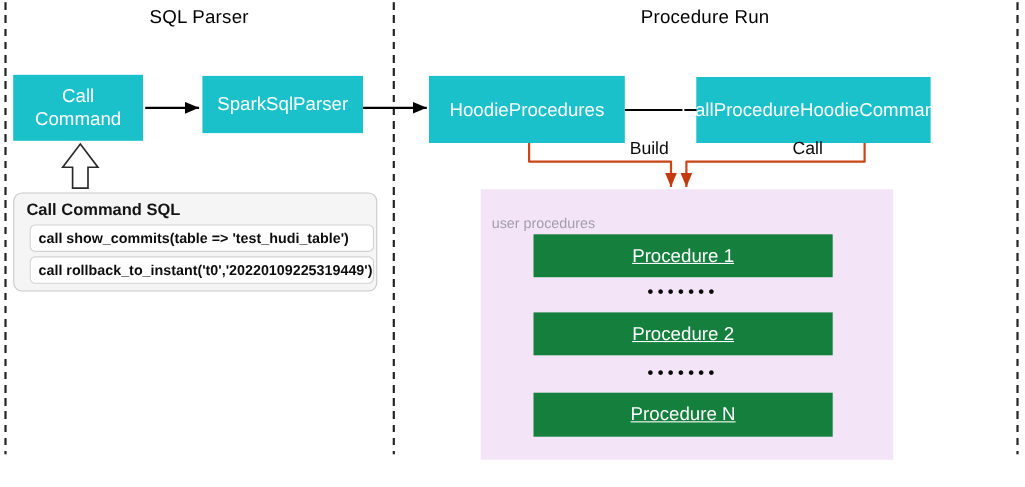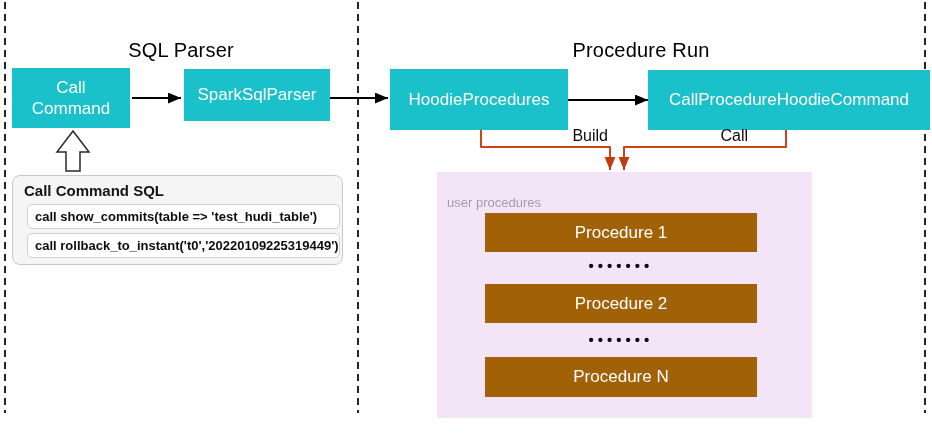--- a/index.html
+++ b/index.html
@@ -5,22 +5,22 @@
   html,body{margin:0;padding:0;background:#fff;}
   #canvas{
     position:relative;width:932px;height:443px;background:#fff;overflow:hidden;
     font-family:"Liberation Sans","DejaVu Sans",sans-serif;color:#000;
   }
   .divider{
     position:absolute;top:2px;width:2px;height:411px;
     background:repeating-linear-gradient(to bottom,#242424 0 7px,transparent 7px 12px);
   }
   .section-title{
-    position:absolute;top:6px;font-size:20px;letter-spacing:.2px;
-    text-align:center;white-space:nowrap;margin-top:33px;
+    position:absolute;top:6px;font-size:17px;letter-spacing:.2px;
+    text-align:center;white-space:nowrap;
   }
   .node{
     position:absolute;background:#1BC1CA;color:#fff;
     display:flex;align-items:center;justify-content:center;text-align:center;
     font-size:17px;line-height:1.25;
   }
   .edge-label{
     position:absolute;font-size:16px;text-align:right;width:64px;white-space:nowrap;color:#0b0b0b;
   }
   #arrow-layer{position:absolute;left:0;top:0;width:932px;height:443px;pointer-events:none;}
@@ -37,22 +37,22 @@
     margin:0 2px 4px 14px;padding:4px 7px;font-size:13px;color:#0d0d0d;white-space:nowrap;overflow:hidden;
   }
   
   .proc-container{
     position:absolute;left:437px;top:172px;width:375px;height:246px;background:#F3E5F7;
   }
   .proc-label{
     position:absolute;left:10px;top:7px;font-size:13px;color:#A49CAA;margin-top:16px;
   }
   .proc-box{
-    position:absolute;left:48px;width:272px;height:39px;background:#a16207;color:#fff;
-    display:flex;align-items:center;justify-content:center;font-size:17px;
+    position:absolute;left:48px;width:272px;height:39px;background:#15803d;color:#fff;
+    display:flex;align-items:center;justify-content:center;font-size:17px;text-decoration:underline;
   }
   .dots-row{
     position:absolute;left:48px;width:272px;height:18px;line-height:16px;text-align:center;
     font-size:15px;font-weight:bold;letter-spacing:4px;color:#0b0b0b;
   }
 </style>
 </head>
 <body>
 
 <div id="canvas">
@@ -77,21 +77,21 @@
     <path d="M330,98 L388,98" stroke="#000" stroke-width="2" fill="none" marker-end="url(#mblack)"></path>
     <path d="M568,100 L648,100" stroke="#000" stroke-width="2" fill="none" marker-end="url(#mblack)"></path>
     <path d="M481,130 L481,147 L610,147 L610,170" stroke="#CC4517" stroke-width="2" fill="none" stroke-linejoin="round" marker-end="url(#morange)"></path>
     <path d="M786,130 L786,147 L624,147 L624,170" stroke="#CC4517" stroke-width="2" fill="none" stroke-linejoin="round" marker-end="url(#morange)"></path>
     <polygon points="73,131 89,152 80,152 80,171 66,171 66,152 57,152" fill="#fff" stroke="#2a2a2a" stroke-width="1.5" stroke-linejoin="miter"></polygon>
   </svg>
 
   <div class="node" style="left:12px;top:68px;width:118px;height:60px;padding:0 14px;box-sizing:border-box">Call Command</div>
   <div class="node" style="left:184px;top:69px;width:146px;height:52px">SparkSqlParser</div>
   <div class="node" style="left:390px;top:69px;width:178px;height:61px">HoodieProcedures</div>
-  <div class="node" style="left:648px;top:70px;width:282px;height:60px">CallProcedureHoodieCommand</div>
+  <div class="node" style="left:633px;top:70px;width:213px;height:60px">CallProcedureHoodieCommand</div>
 
   <div class="edge-label" style="left:544px;top:127px">Build</div>
   <div class="edge-label" style="left:684px;top:127px">Call</div>
 
   <div class="sql-panel">
     <div class="sql-header">Call Command SQL</div>
     <div class="sql-row">call show_commits(table =&gt; 'test_hudi_table')</div>
     <div class="sql-row">call rollback_to_instant('t0','20220109225319449')</div>
   </div>
 

